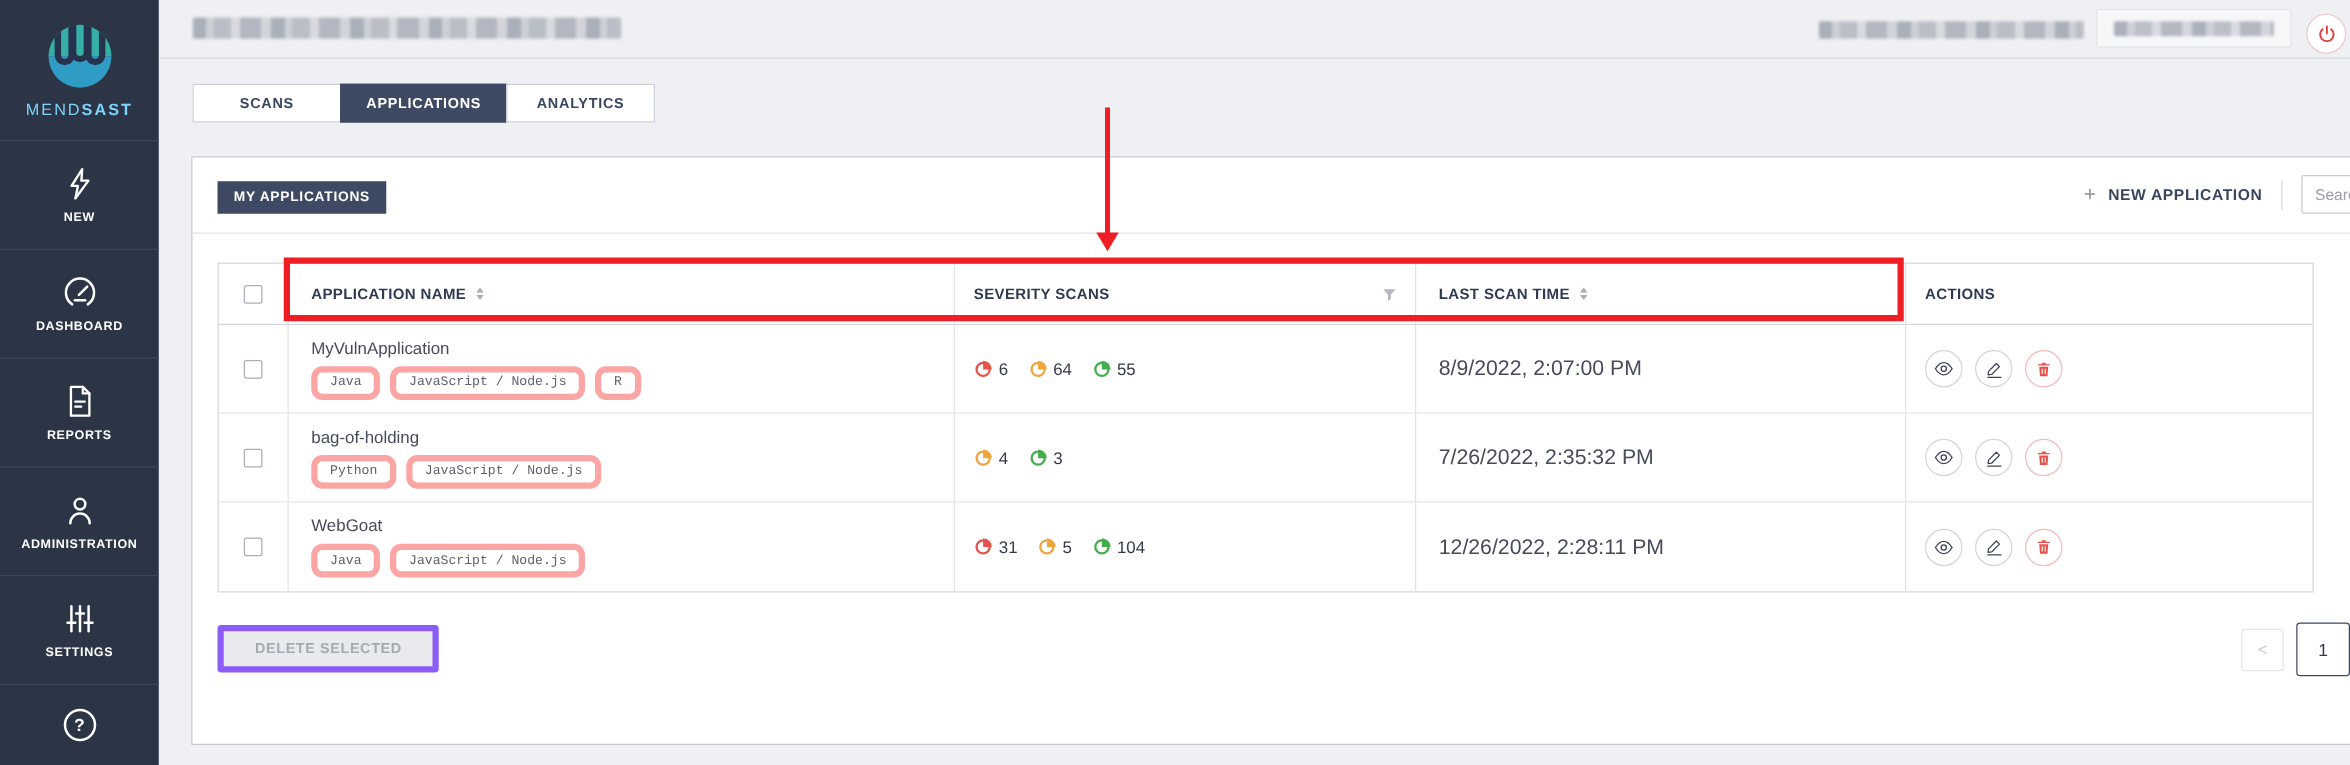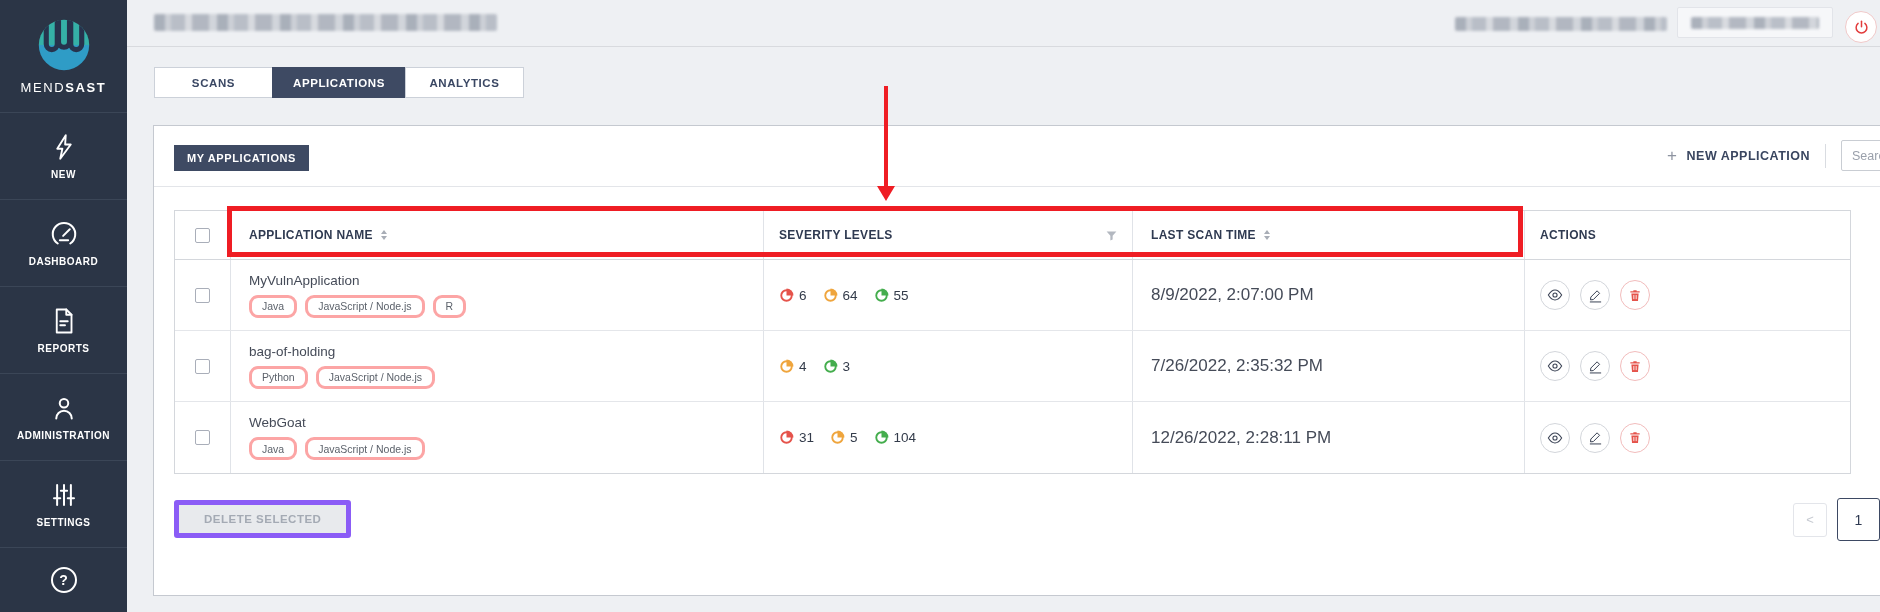--- a/index.html
+++ b/index.html
@@ -14,21 +14,21 @@
   
   .sidebar {
     position:absolute; left:0; top:0; width:127px; height:612px;
     background:#2b3546; display:flex; flex-direction:column;
   }
   .logo-block {
     height:113px; border-bottom:1px solid #3b4657;
     display:flex; flex-direction:column; align-items:center; justify-content:center; gap:7px;
     cursor:pointer;
   }
-  .brand-text { color:#ffffff; font-size:13px; letter-spacing:1.6px; font-weight:400; }
+  .brand-text { color:#7dd3fc; font-size:13px; letter-spacing:1.6px; font-weight:400; }
   .brand-text b { font-weight:700; }
   .side-item {
     height:87px; border-bottom:1px solid #3b4657;
     display:flex; flex-direction:column; align-items:center; justify-content:center; gap:7px;
     cursor:pointer;
   }
   .side-label { color:#fff; font-size:10px; font-weight:700; letter-spacing:.5px; }
   .side-help { flex:1; display:flex; align-items:center; justify-content:center; }
   .help-circle {
     width:26px; height:26px; border:2px solid #fff; border-radius:50%;
@@ -112,22 +112,22 @@
   .sort-ic .dn { border-top:4.5px solid #a8adb6; }
   .funnel { margin-left:auto; margin-right:14px; cursor:pointer; }
   input[type="checkbox"] {
     appearance:none; -webkit-appearance:none; width:15px; height:15px;
     border:1.5px solid #a9aeb9; border-radius:2px; background:#fff; cursor:pointer;
   }
   .name-wrap { display:flex; flex-direction:column; justify-content:center; }
   .app-name { font-size:13.5px; color:#454b58; }
   .tags { display:flex; gap:8px; margin-top:7px; }
   .tag {
-    border:3px solid #fca5a5; border-radius:9px; padding:2.5px 10px;
-    font-size:10.5px; color:#5c626b; background:#fff; white-space:nowrap;
+    border:5px solid #fca5a5; border-radius:9px; padding:2.5px 10px;
+    font-size:10.5px; color:#5c626b; background:#fff; white-space:nowrap;font-family:Liberation Mono, monospace;
   }
   .chips { display:flex; gap:16px; align-items:center; }
   .chip { display:flex; align-items:center; gap:5px; }
   .chip .cnt { font-size:13.5px; color:#333b4a; }
   .chip.high   { color:#e5534b; }
   .chip.medium { color:#efa53d; }
   .chip.low    { color:#44ad4d; }
   .time-txt { font-size:17px; color:#454b58; }
   .act-btn {
     width:30px; height:30px; border-radius:50%; background:#fff;
@@ -287,21 +287,21 @@
           <input type="checkbox" style="">
         </div>
       <div class="cell col-name">
         <span>APPLICATION NAME</span>
         <span class="sort-ic">
             <i class="up"></i>
             <i class="dn"></i>
           </span>
       </div>
       <div class="cell col-sev">
-        <span>SEVERITY LEVELS</span>
+        <span>SEVERITY SCANS</span>
         <svg class="funnel" width="13" height="13" viewBox="0 0 16 16" fill="#b3b8c0">
           <path d="M2 3 h12 l-4.6 5.4 v4.4 l-2.8 1.4 v-5.8 Z"></path>
         </svg>
       </div>
       <div class="cell col-time">
         <span>LAST SCAN TIME</span>
         <span class="sort-ic">
             <i class="up"></i>
             <i class="dn"></i>
           </span>

